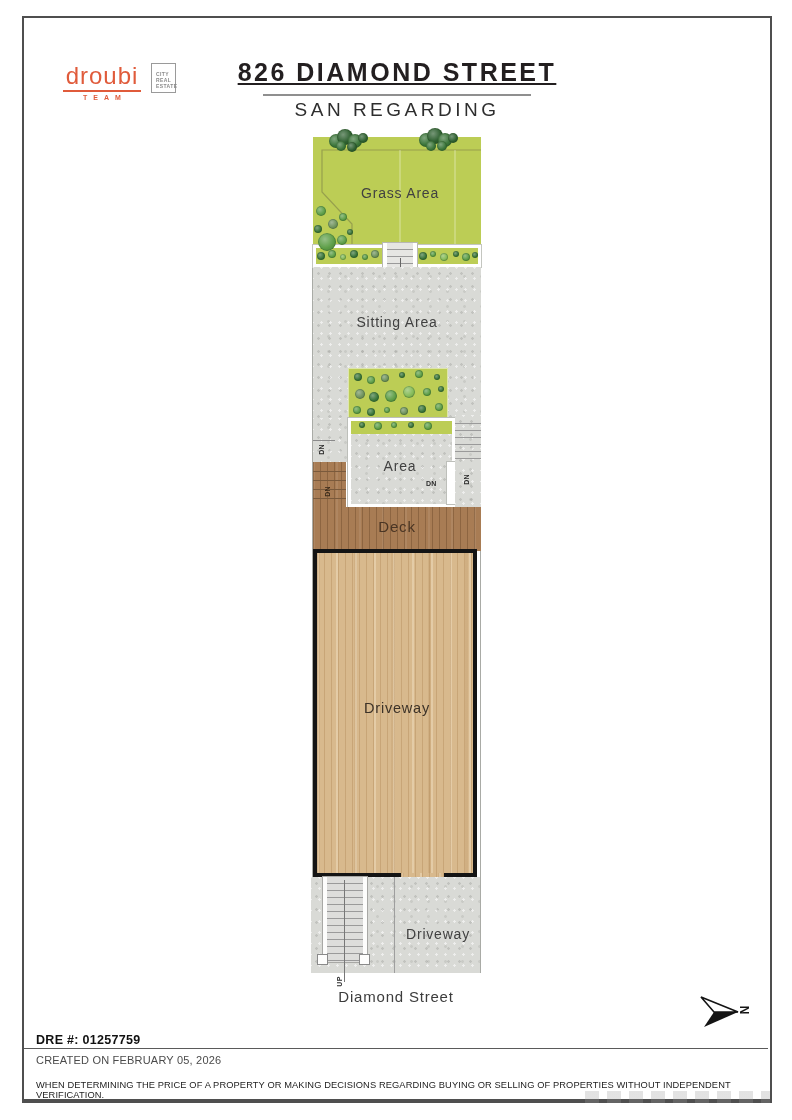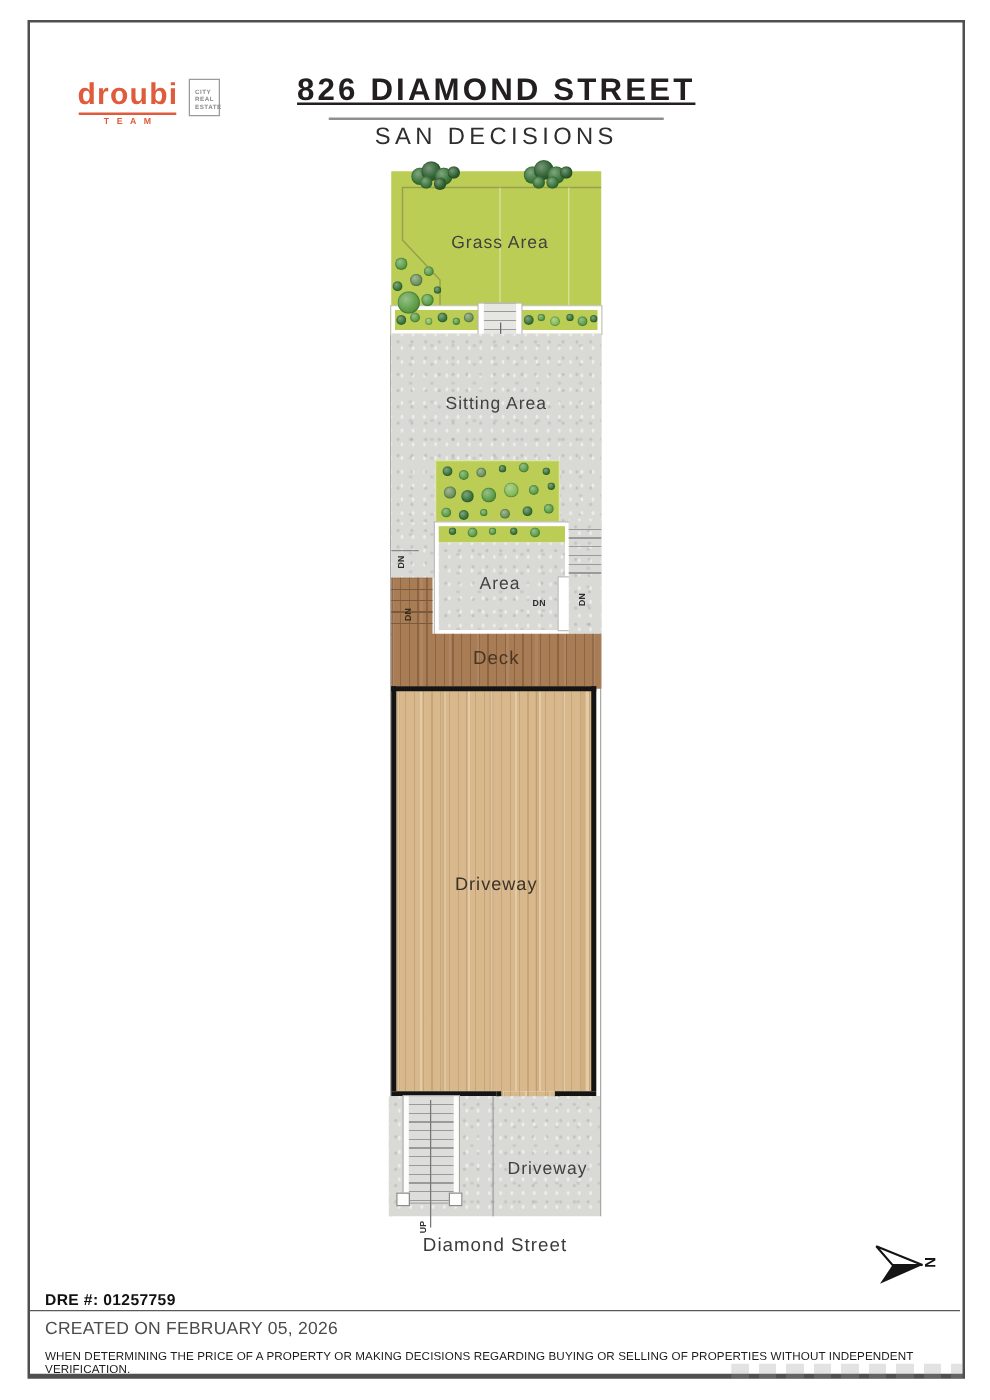--- a/index.html
+++ b/index.html
@@ -4,21 +4,21 @@
 <style>
   html,body{margin:0;padding:0;background:#fff;}
   .page{position:relative;width:792px;height:1120px;background:#fff;overflow:hidden;
         font-family:"Liberation Sans",sans-serif;}
   .abs{position:absolute;}
 
   
   .frame{left:22px;top:16px;width:746px;height:1081px;border:2px solid #4f4f4f;border-bottom-width:4px;}
 
   
-  .logo-word{left:62px;top:62px;width:80px;color:#e05b3b;font-size:24px;font-weight:700;letter-spacing:1px;text-align:center;}
+  .logo-word{left:62px;top:62px;width:80px;color:#e05b3b;font-size:24px;font-weight:400;letter-spacing:1px;text-align:center;}
   .logo-rule{left:63px;top:90px;width:78px;height:2px;background:#e05b3b;}
   .logo-team{left:63px;top:94px;width:78px;color:#e05b3b;font-size:7px;font-weight:700;letter-spacing:6px;text-align:center;text-indent:6px;}
   .badge{left:151px;top:63px;width:25px;height:30px;border:1px solid #9a9a9a;padding:7px 0 0 4px;box-sizing:border-box;}
   .badge div{font-size:5px;line-height:6px;color:#8a8a8a;font-weight:700;letter-spacing:.4px;}
   .title{left:200px;top:58px;width:394px;text-align:center;font-size:25px;font-weight:700;letter-spacing:2.5px;color:#231f20;text-decoration:underline;}
   .title-rule{left:263px;top:94px;width:268px;height:2px;background:#8f8f8f;}
   .subtitle{left:200px;top:99px;width:394px;text-align:center;font-size:19px;font-weight:400;letter-spacing:3.5px;color:#2e2e2e;}
 
   
   .concrete{background-color:#d9dad6;background-image:
@@ -39,21 +39,21 @@
   .label{color:#414141;font-size:14px;letter-spacing:.8px;text-align:center;}
   .tiny{font-size:7px;font-weight:700;color:#2b2b2b;letter-spacing:.3px;}
   .rot{transform:rotate(-90deg);transform-origin:center;}
   .bush{position:absolute;border-radius:50%;box-shadow:inset 0 0 0 1px rgba(30,60,25,.25);}
   .bline{background:#a9aba6;}
 
   
   .f-presented{left:36px;top:1012px;font-size:15px;font-weight:700;color:#111;letter-spacing:.3px;}
   .f-dre{left:36px;top:1033px;font-size:12.5px;font-weight:700;color:#111;letter-spacing:.3px;}
   .f-rule{left:24px;top:1048px;width:744px;height:1px;background:#5a5a5a;}
-  .f-created{left:36px;top:1054px;font-size:14px;color:#4b4b4b;letter-spacing:.2px;}
+  .f-created{left:36px;top:1054px;font-size:11px;color:#4b4b4b;letter-spacing:.2px;}
   .f-disc{left:36px;top:1068px;font-size:9.3px;color:#1c1c1c;letter-spacing:.1px;width:720px;}
   .f-disc2{top:1080px;}
   .wm{left:585px;top:1091px;width:185px;height:12px;opacity:.28;
       background:repeating-linear-gradient(90deg,#9a9a9a 0 14px,transparent 14px 22px);}
 </style>
 </head>
 <body>
 
 <div class="page">
 
@@ -62,21 +62,21 @@
   <div class="abs logo-word">droubi</div>
   <div class="abs logo-rule"></div>
   <div class="abs logo-team">TEAM</div>
   <div class="abs badge">
     <div>CITY</div>
     <div>REAL</div>
     <div>ESTATE</div>
   </div>
   <div class="abs title">826 DIAMOND STREET</div>
   <div class="abs title-rule"></div>
-  <div class="abs subtitle">SAN DECISIONS</div>
+  <div class="abs subtitle">SAN REGARDING</div>
 
   <div class="abs" id="plan" style="left:0;top:0;width:792px;height:1120px;">
 
     <div class="abs bline" style="left:312px;top:267px;width:1px;height:706px;"></div>
     <div class="abs bline" style="left:480px;top:267px;width:1px;height:706px;"></div>
 
     <div class="abs grass" style="left:313px;top:137px;width:168px;height:108px;"></div>
     <svg class="abs" style="left:313px;top:137px;" width="168" height="108">
       <polyline points="168,13 9,13 9,55 39,87 39,108" fill="none" stroke="#97a04d" stroke-width="1.2"></polyline>
       <line x1="87" y1="13" x2="87" y2="108" stroke="rgba(255,255,255,.45)" stroke-width="1"></line>

